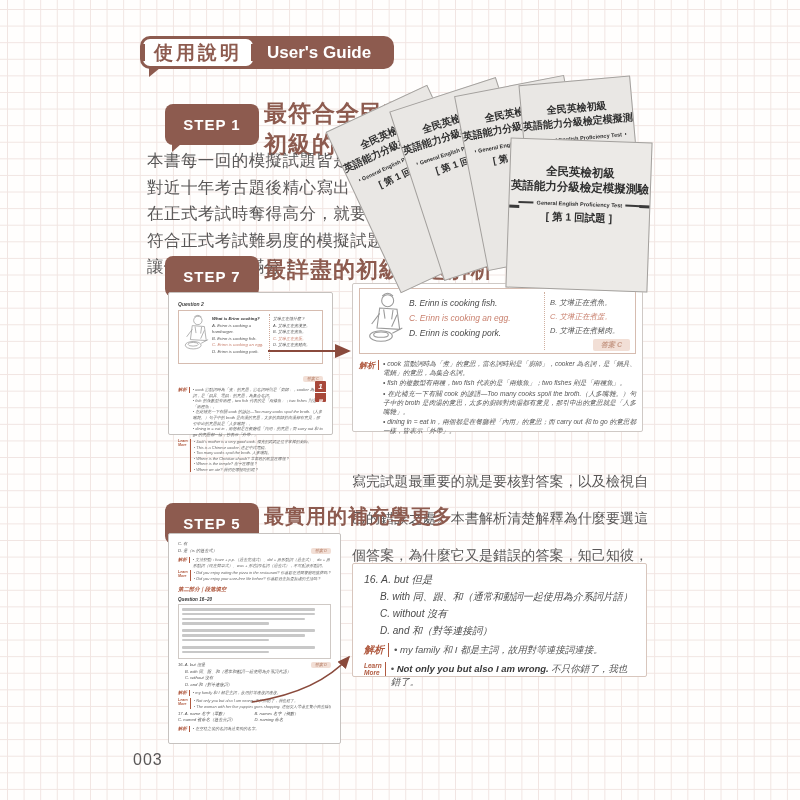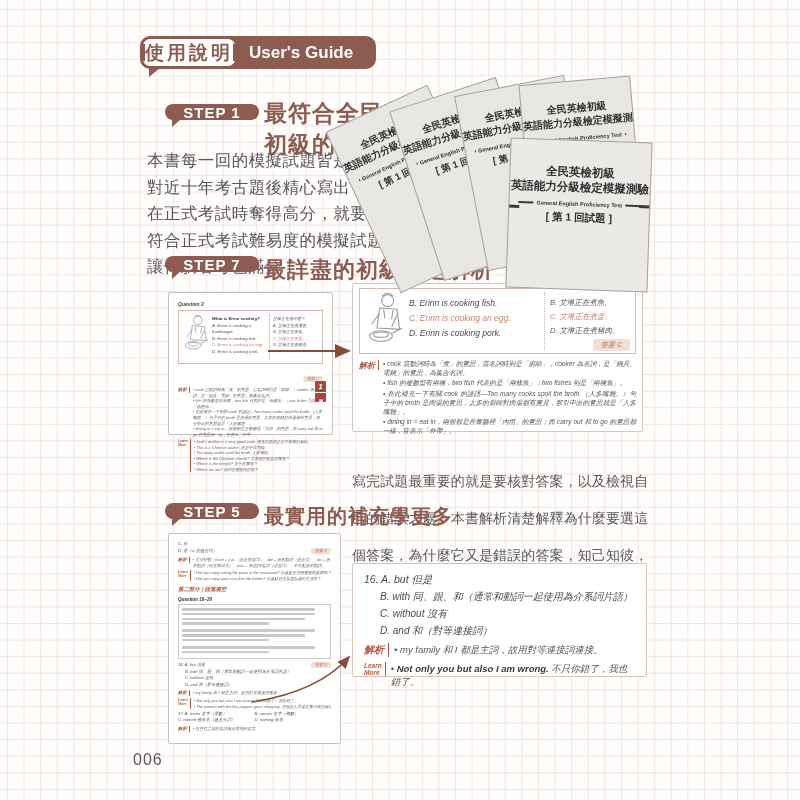--- a/index.html
+++ b/index.html
@@ -7,26 +7,26 @@
     font-family:"Liberation Sans","DejaVu Sans",sans-serif;color:#595757;
     background:#fffefd;
     background-image:linear-gradient(#f1e5e2 1px,transparent 1px),
                      linear-gradient(90deg,#f1e5e2 1px,transparent 1px);
     background-size:16.6px 16.6px;background-position:7px 9px;}
   
   .header{position:absolute;left:140px;top:36px;display:flex;}
   .hdr-bubble{background:#8d5b4f;border-radius:10px;display:flex;align-items:center;padding:3px;position:relative;}
   .hdr-bubble::before{content:"";position:absolute;left:9px;bottom:-8px;width:0;height:0;
     border-top:9px solid #8d5b4f;border-right:11px solid transparent;}
-  .hdr-white{background:#fff;border-radius:7px;height:27px;display:flex;align-items:center;padding:0 0;}
+  .hdr-white{background:#fff;border-radius:7px;height:27px;display:flex;align-items:center;padding:0 0;gap:9px;}
   .vbar{width:2px;height:17px;background:#8d5b4f;}
   .hdr-zh{color:#8d5b4f;font-weight:bold;font-size:19px;letter-spacing:3px;}
   .hdr-en{color:#fff;font-weight:bold;font-size:17px;padding:0 20px 0 14px;}
   
-  .step-badge{position:absolute;width:94px;height:16px;background:#8d5b4f;border-radius:8px;color:#fff;
+  .step-badge{position:absolute;width:94px;height:41px;background:#8d5b4f;border-radius:8px;color:#fff;
     font-weight:bold;font-size:15px;letter-spacing:1px;display:flex;align-items:center;justify-content:center;}
   .step-badge::before{content:"";position:absolute;left:7px;bottom:-7px;width:0;height:0;
     border-top:8px solid #8d5b4f;border-right:9px solid transparent;}
   .step-title{position:absolute;color:#8d5b4f;font-weight:bold;font-size:23px;letter-spacing:1px;line-height:31px;}
   .body-text{position:absolute;color:#595757;text-align:justify;}
   #body1{left:147px;top:147px;width:254px;font-size:16.5px;line-height:26.5px;letter-spacing:.3px;}
   #body2{left:352px;top:463px;width:296px;font-size:14px;line-height:37px;letter-spacing:-.2px;}
   #body3{left:352px;top:689px;width:298px;font-size:14.5px;line-height:26px;letter-spacing:-.2px;}
   
   .booklets{position:absolute;left:358px;top:76px;width:300px;height:216px;}
@@ -398,21 +398,21 @@
         <span class="t3r-llbl">
           <span>Learn</span><br>
           <span>More</span>
         </span>
         <span class="t3r-ltxt"><b>Not only you but also I am wrong.</b><span> 不只你錯了，我也錯了。</span></span>
       </div>
     </div>
   </div>
 
 
-  <div class="pagenum">006</div>
+  <div class="pagenum">003</div>
 
   <svg class="arrows" width="800" height="800">
     <defs>
       <marker id="ah" markerWidth="9" markerHeight="8" refX="7" refY="3.5" orient="auto">
         <path d="M0,0 L8,3.5 L0,7 Z" fill="#8a4a3c"></path>
       </marker>
     </defs>
     <path d="M268,351 L349,351" stroke="#8a4a3c" stroke-width="2" fill="none" marker-end="url(#ah)"></path>
     <path d="M252,702 Q318,692 349,657" stroke="#8a4a3c" stroke-width="1.6" fill="none" marker-end="url(#ah)"></path>
   </svg>

